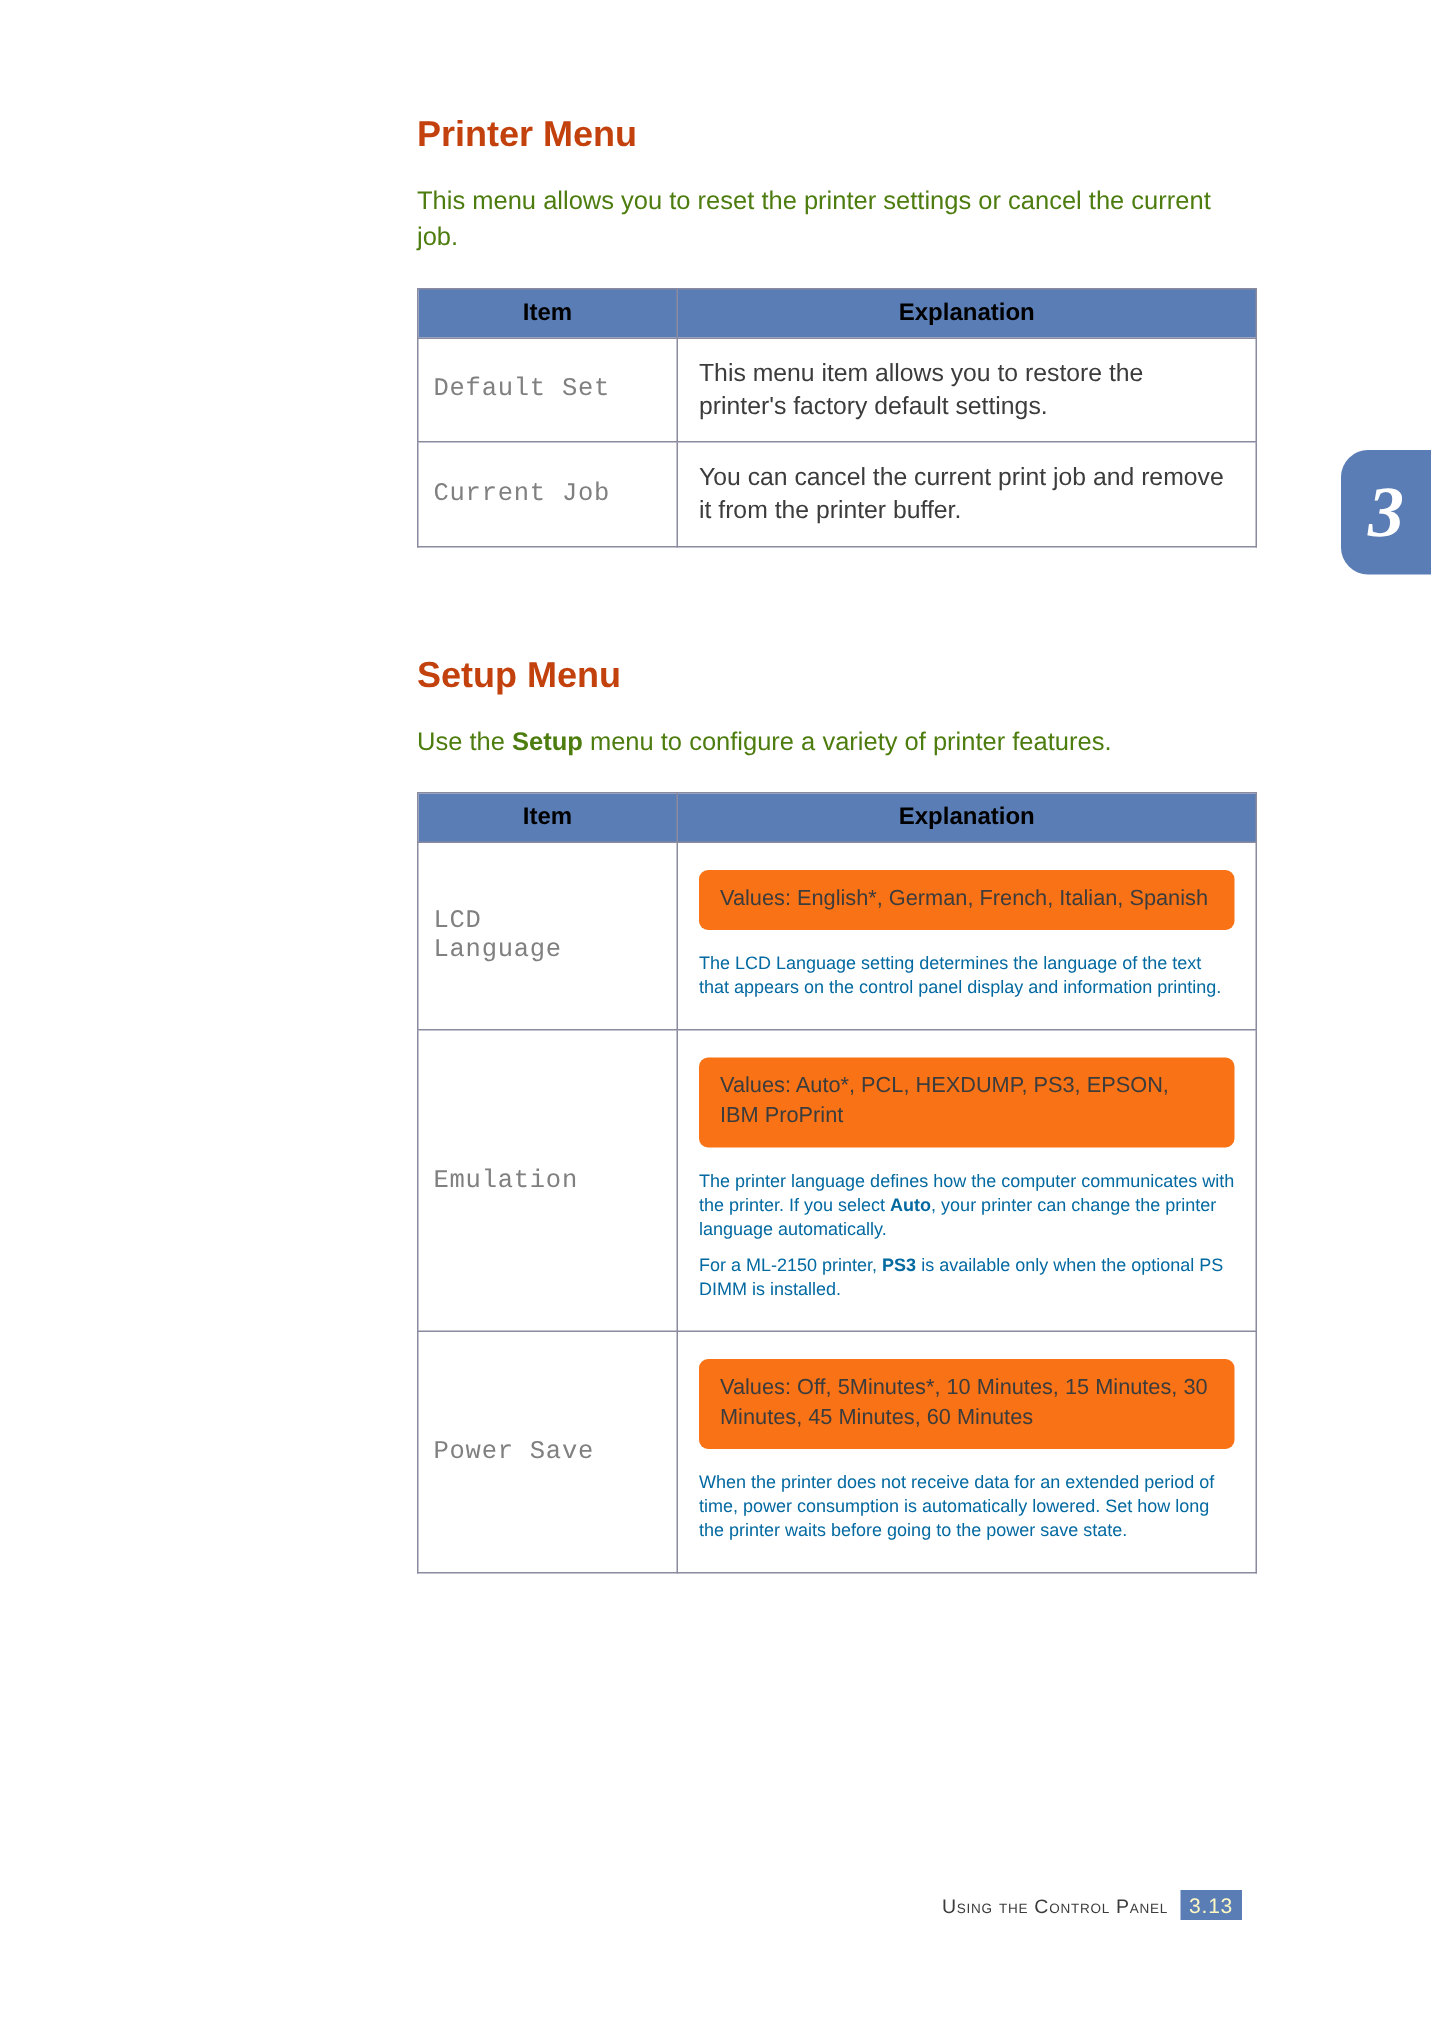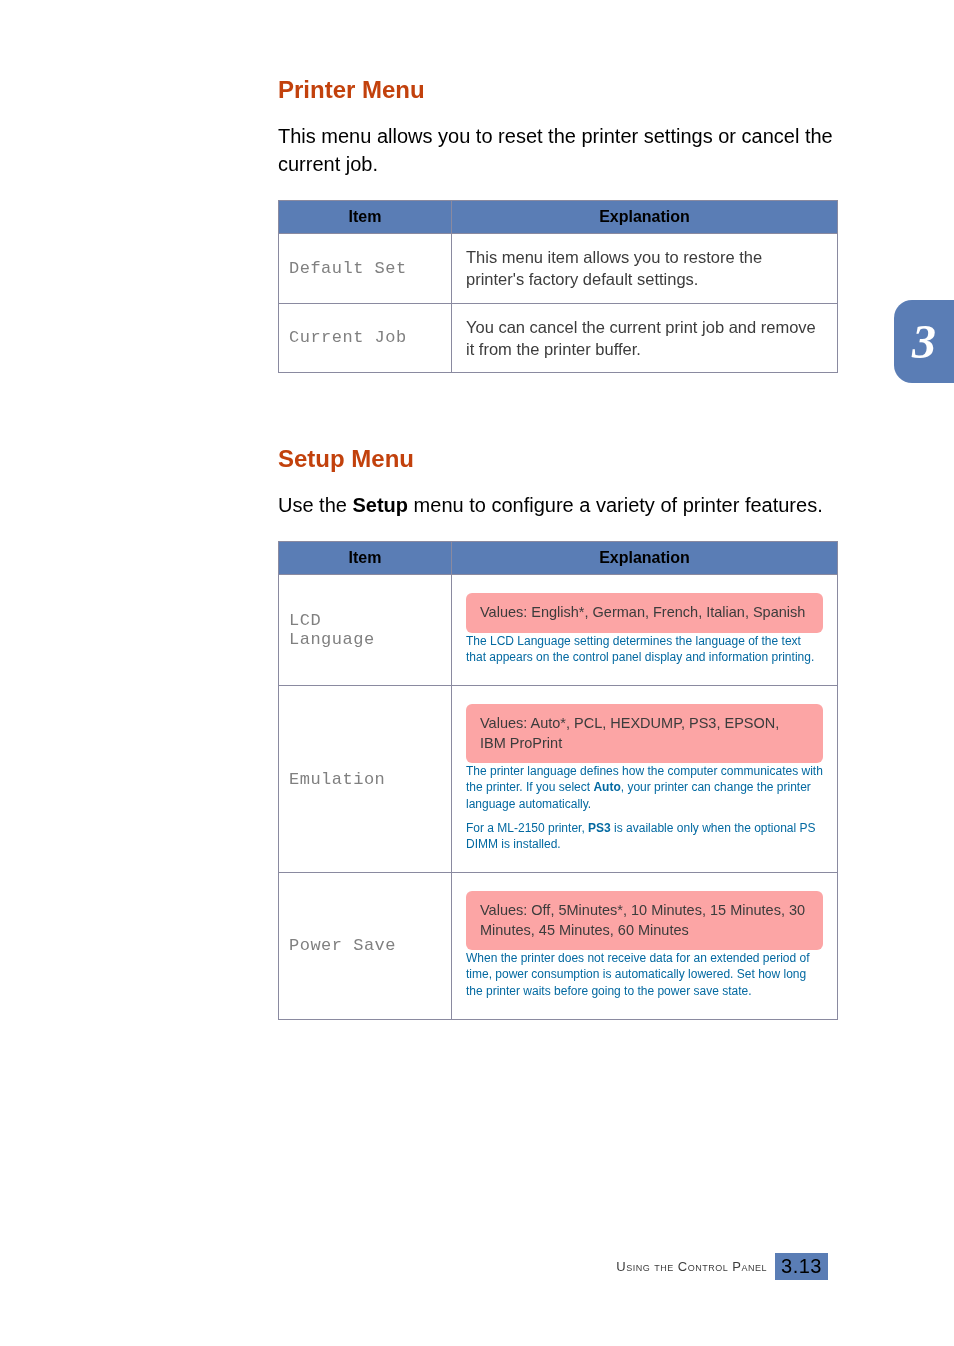--- a/index.html
+++ b/index.html
@@ -1,36 +1,36 @@
 <!DOCTYPE html>
 <html><head>
 <meta charset="utf-8">
 <style>
   * { box-sizing: border-box; margin: 0; padding: 0; }
   html, body { width: 954px; height: 1346px; background: #ffffff; font-family: Verdana, Geneva, sans-serif; color: #3c3c3c; }
   .page { width: 954px; height: 1346px; position: relative; padding: 76px 115px 0 278px; }
   .section-title { font-size: 24px; font-weight: bold; color: #c2410c; margin-bottom: 18px; }
-  .intro { font-size: 20px; line-height: 1.4; color: #000000; margin-bottom: 22px; }
+  .intro { font-size: 17px; line-height: 1.4; color: #4d7c0f; margin-bottom: 22px; }
   .intro .strong { font-weight: bold; }
   .footnote { font-size: 12px; color: #3c3c3c; margin-bottom: 8px; }
 
   table.menu { width: 560px; border-collapse: collapse; border: 1px solid #8a8aa0; }
   table.menu th { background: #5a7db5; color: #000000; font-weight: bold; text-align: center; font-size: 16px; padding: 7px 24px; border: 1px solid #8a8aa0; }
   table.menu td { border: 1px solid #8a8aa0; vertical-align: middle; }
   table.menu td.item { width: 173px; padding: 8px 10px; color: #808080; font-family: "Courier New", monospace; font-size: 17px; letter-spacing: 0.5px; white-space: pre-line; }
   table.menu td.expl { padding: 12px 14px; font-size: 16.5px; line-height: 1.35; color: #3c3c3c; }
-  .value-box { background: #fca5a5; border-radius: 6px; padding: 10px 14px; font-size: 14.5px; line-height: 1.35; margin: 6px 0 0 0; color: #3c3c3c; }
+  .value-box { background: #f97316; border-radius: 6px; padding: 10px 14px; font-size: 14.5px; line-height: 1.35; margin: 6px 0 14px 0; color: #3c3c3c; }
   .body-para { font-size: 12px; line-height: 1.35; color: #0369a1; margin-bottom: 8px; }
   .body-para .strong { font-weight: bold; }
 
   .tab { position: absolute; right: 0; top: 300px; width: 60px; height: 83px; background: #5a7db5; border-top-left-radius: 18px; border-bottom-left-radius: 18px; display: flex; align-items: center; justify-content: center; }
   .tab-num { font-family: Georgia, 'Times New Roman', serif; font-style: italic; font-weight: bold; font-size: 48px; color: #ffffff; }
 
   .footer { position: absolute; right: 126px; bottom: 66px; font-size: 13px; letter-spacing: 0.5px; color: #3c3c3c; display: flex; align-items: center; gap: 8px; }
-  .footer-badge { background: #5a7db5; color: #000000; padding: 2px 6px; font-size: 20px; font-weight: normal; font-variant: normal; }
+  .footer-badge { background: #5a7db5; color: #fef9c3; padding: 2px 6px; font-size: 14px; font-weight: normal; font-variant: normal; }
   .footer-text { font-variant: small-caps; }
   .sp-big { margin-top: 72px; }
 </style>
 </head>
 <body>
 
 <div class="page">
 
   <div class="tab">
     <span class="tab-num">3</span>

